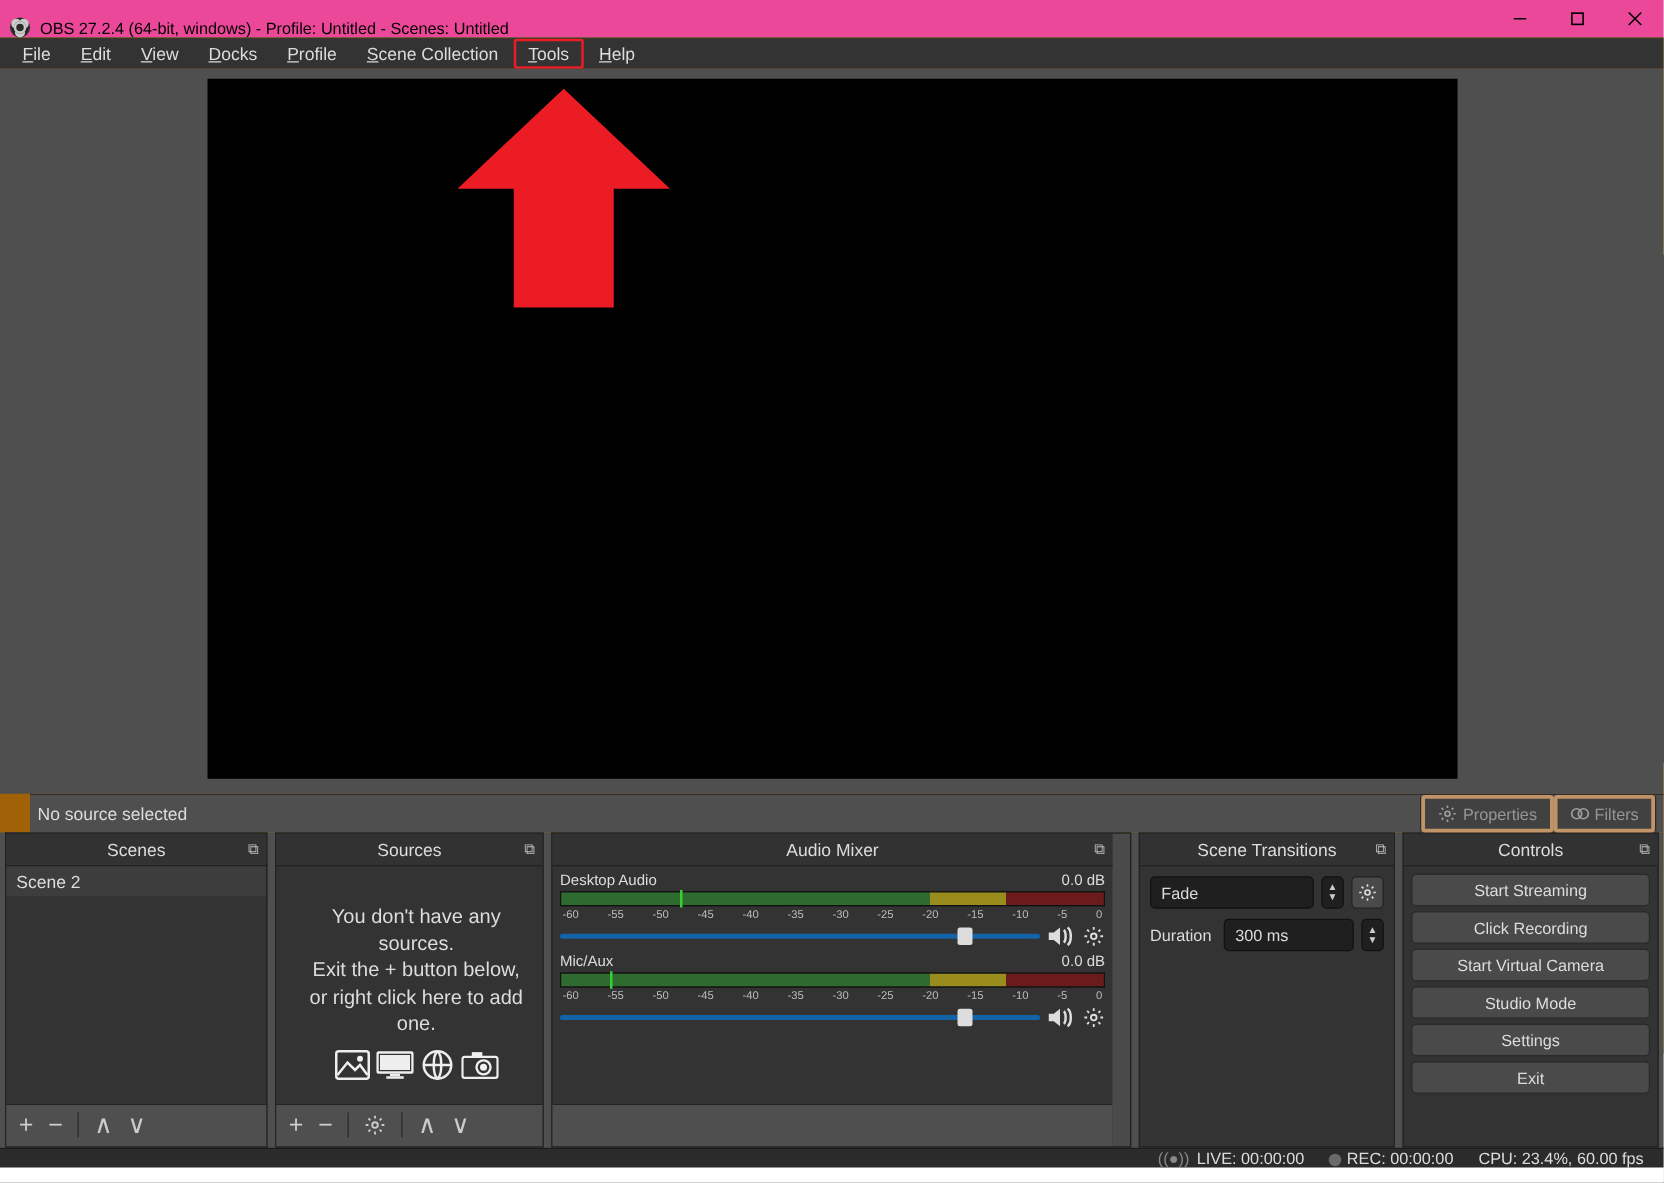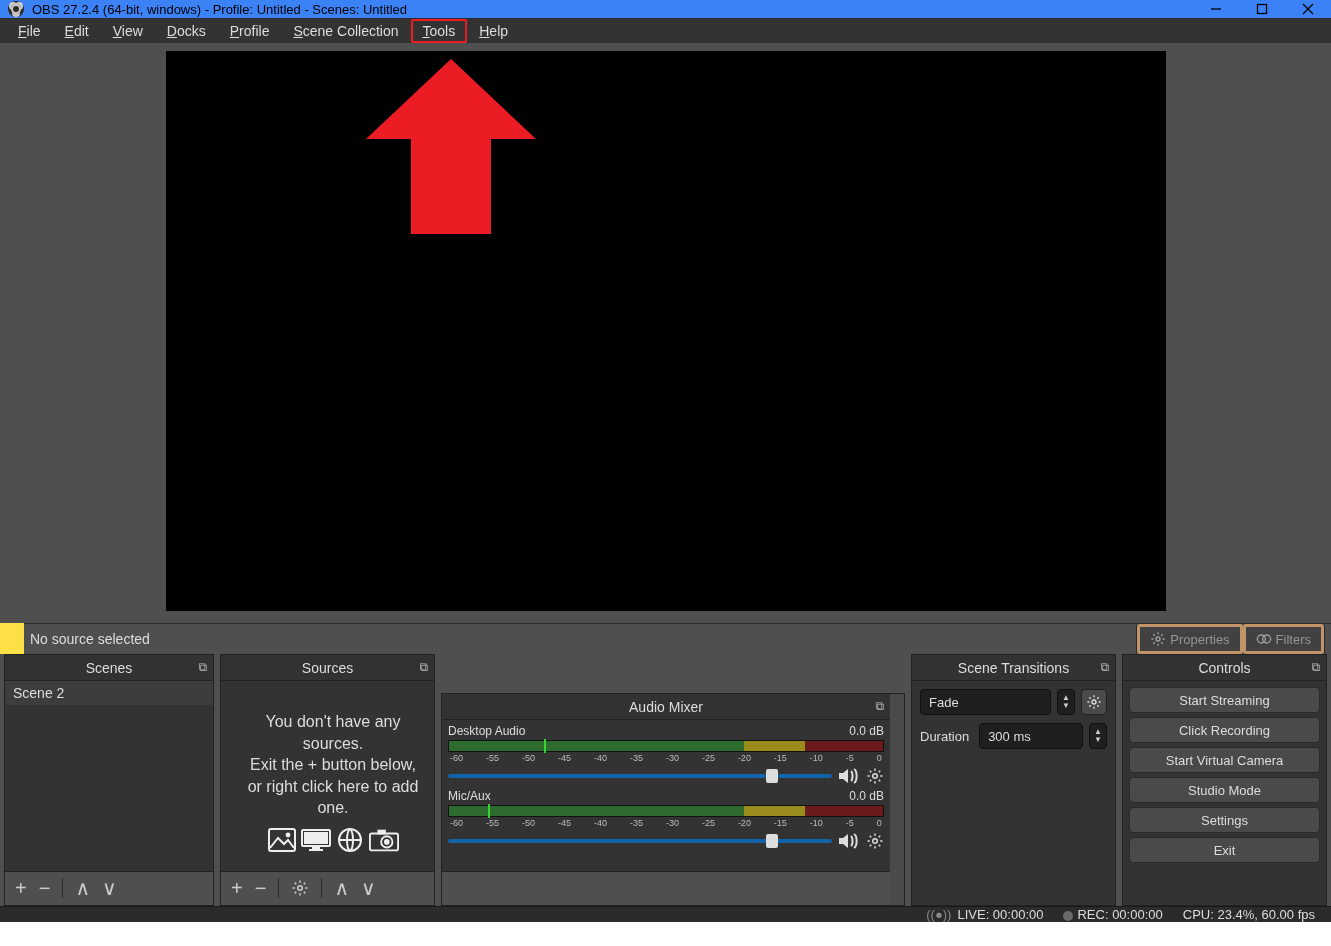--- a/index.html
+++ b/index.html
@@ -1,25 +1,25 @@
 <!DOCTYPE html>
 <html><head>
 <meta charset="utf-8">
 <style>
   html,body{margin:0;padding:0;width:1331px;height:946px;background:#fff;font-family:"Segoe UI",Tahoma,Arial,sans-serif;overflow:hidden;color:#e0e0e0;}
   *{box-sizing:border-box;}
   
-  .titlebar{height:18px;background:#3b82f6;display:flex;align-items:center;padding-left:8px;}
+  .titlebar{height:30px;background:#ec4899;display:flex;align-items:flex-end;padding-left:8px;}
   .titlebar .appicon{width:16px;height:16px;border-radius:50%;background:#2b2b2b;display:flex;align-items:center;justify-content:center;margin-right:8px;}
   .titlebar .appicon::before{content:"";width:6px;height:6px;border:2px solid #ccc;border-radius:50%;box-shadow:3px -3px 0 -1px #ccc,-3px -3px 0 -1px #ccc,0 4px 0 -1px #ccc;}
   .titlebar .title{color:#000;font-size:13px;}
   .winctrls{margin-left:auto;display:flex;}
   .winctrls div{width:46px;height:30px;display:flex;align-items:center;justify-content:center;color:#000;font-size:13px;}
   
-  .app{height:813px;background:#fde047;display:flex;flex-direction:column;border-top:1px solid #2a2a2a;}
+  .app{height:813px;background:#a16207;display:flex;flex-direction:column;border-top:1px solid #2a2a2a;}
   
   .menubar{height:28px;background:#333;display:flex;align-items:center;padding:0 6px;gap:0;}
   .menubar .menuitem{padding:4px 12px;color:#ddd;font-size:14px;cursor:default;}
   .menubar .menuitem u{text-decoration:underline;}
   .highlightbox{border:2px solid #ec1c24;border-radius:2px;padding:2px 10px!important;}
   
   .previewarea{flex:0 0 580px;background:#4f4f4f;display:flex;justify-content:center;align-items:flex-start;position:relative;}
   .preview{width:1000px;height:560px;background:#000;margin-top:8px;position:relative;}
   
   .annot-arrow{position:absolute;left:200px;top:8px;width:170px;height:180px;}
@@ -227,21 +227,21 @@
               <circle cx="12" cy="12" r="3" fill="none" stroke="#ccc" stroke-width="2"></circle>
               <path d="M12 2v3M12 19v3M2 12h3M19 12h3M5 5l2 2M17 17l2 2M19 5l-2 2M7 17l-2 2" stroke="#ccc" stroke-width="2"></path>
             </svg>
           </span>
         <span class="sep"></span>
         <span class="fbtn">∧</span>
         <span class="fbtn">∨</span>
       </div>
     </div>
 
-    <div class="dock mixer" style="flex-direction:row;margin-top:39px;">
+    <div class="dock mixer" style="flex-direction:row;">
       <div style="flex:1;display:flex;flex-direction:column;">
         <div class="dock-header">
           <span>Audio Mixer</span>
           <span class="dock-pop">⧉</span>
         </div>
         <div class="dock-body" id="mixer-body">
     <div class="mixer-channel">
       <div class="mixer-title">
                 <span>Desktop Audio</span>
                 <span>0.0 dB</span>

